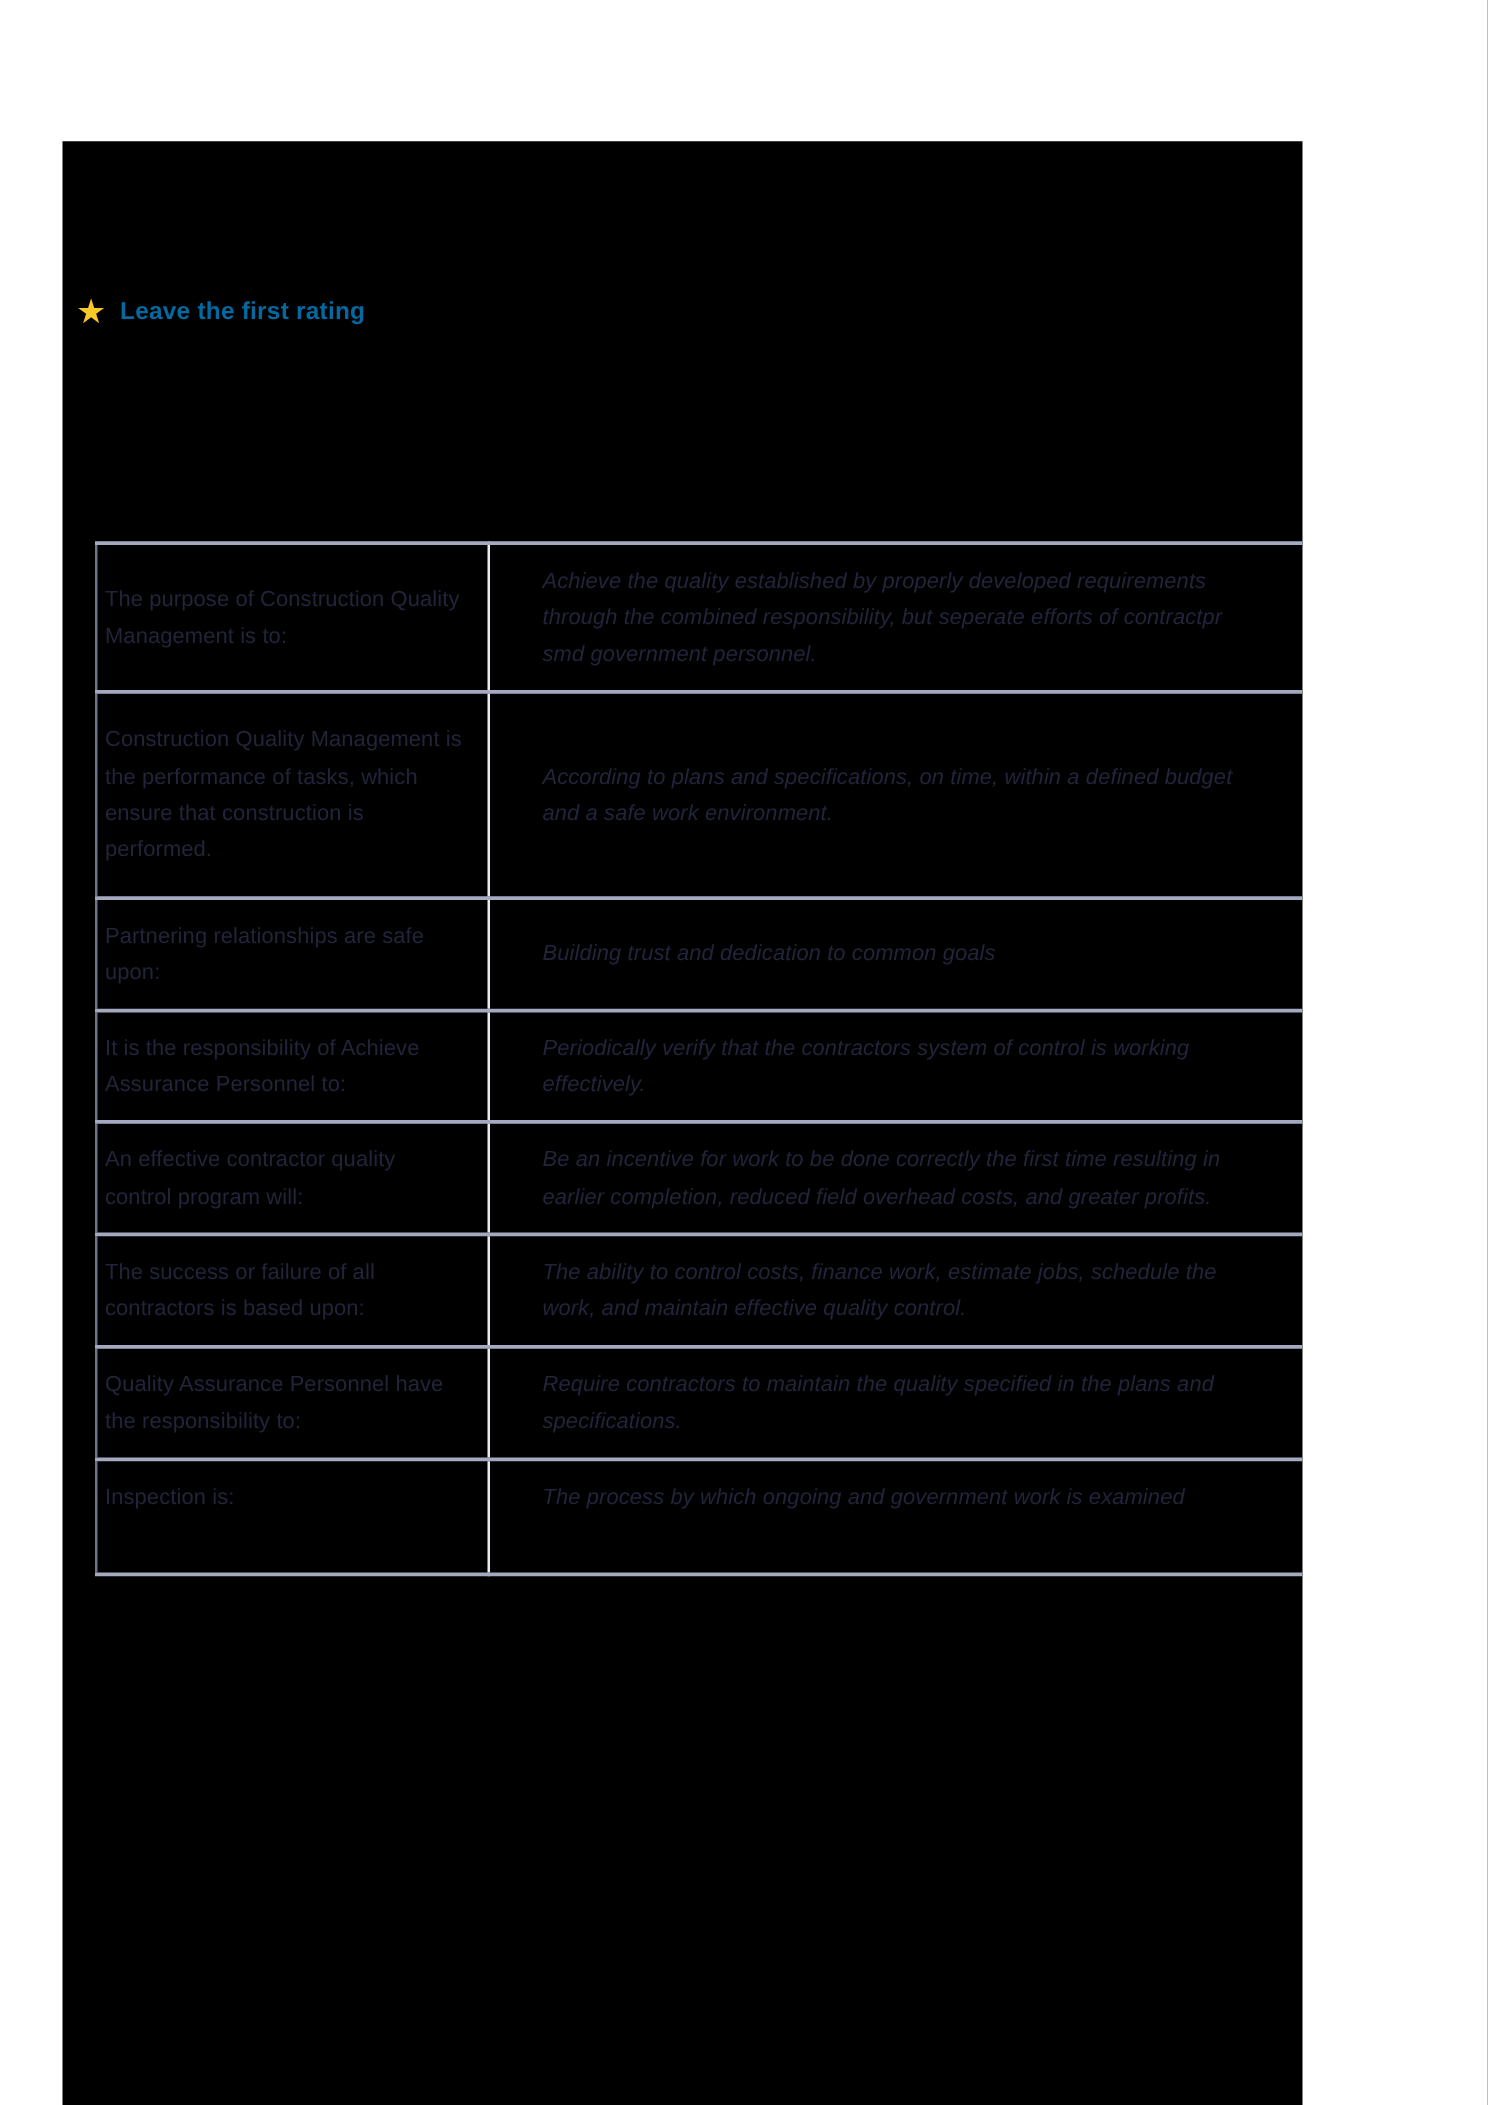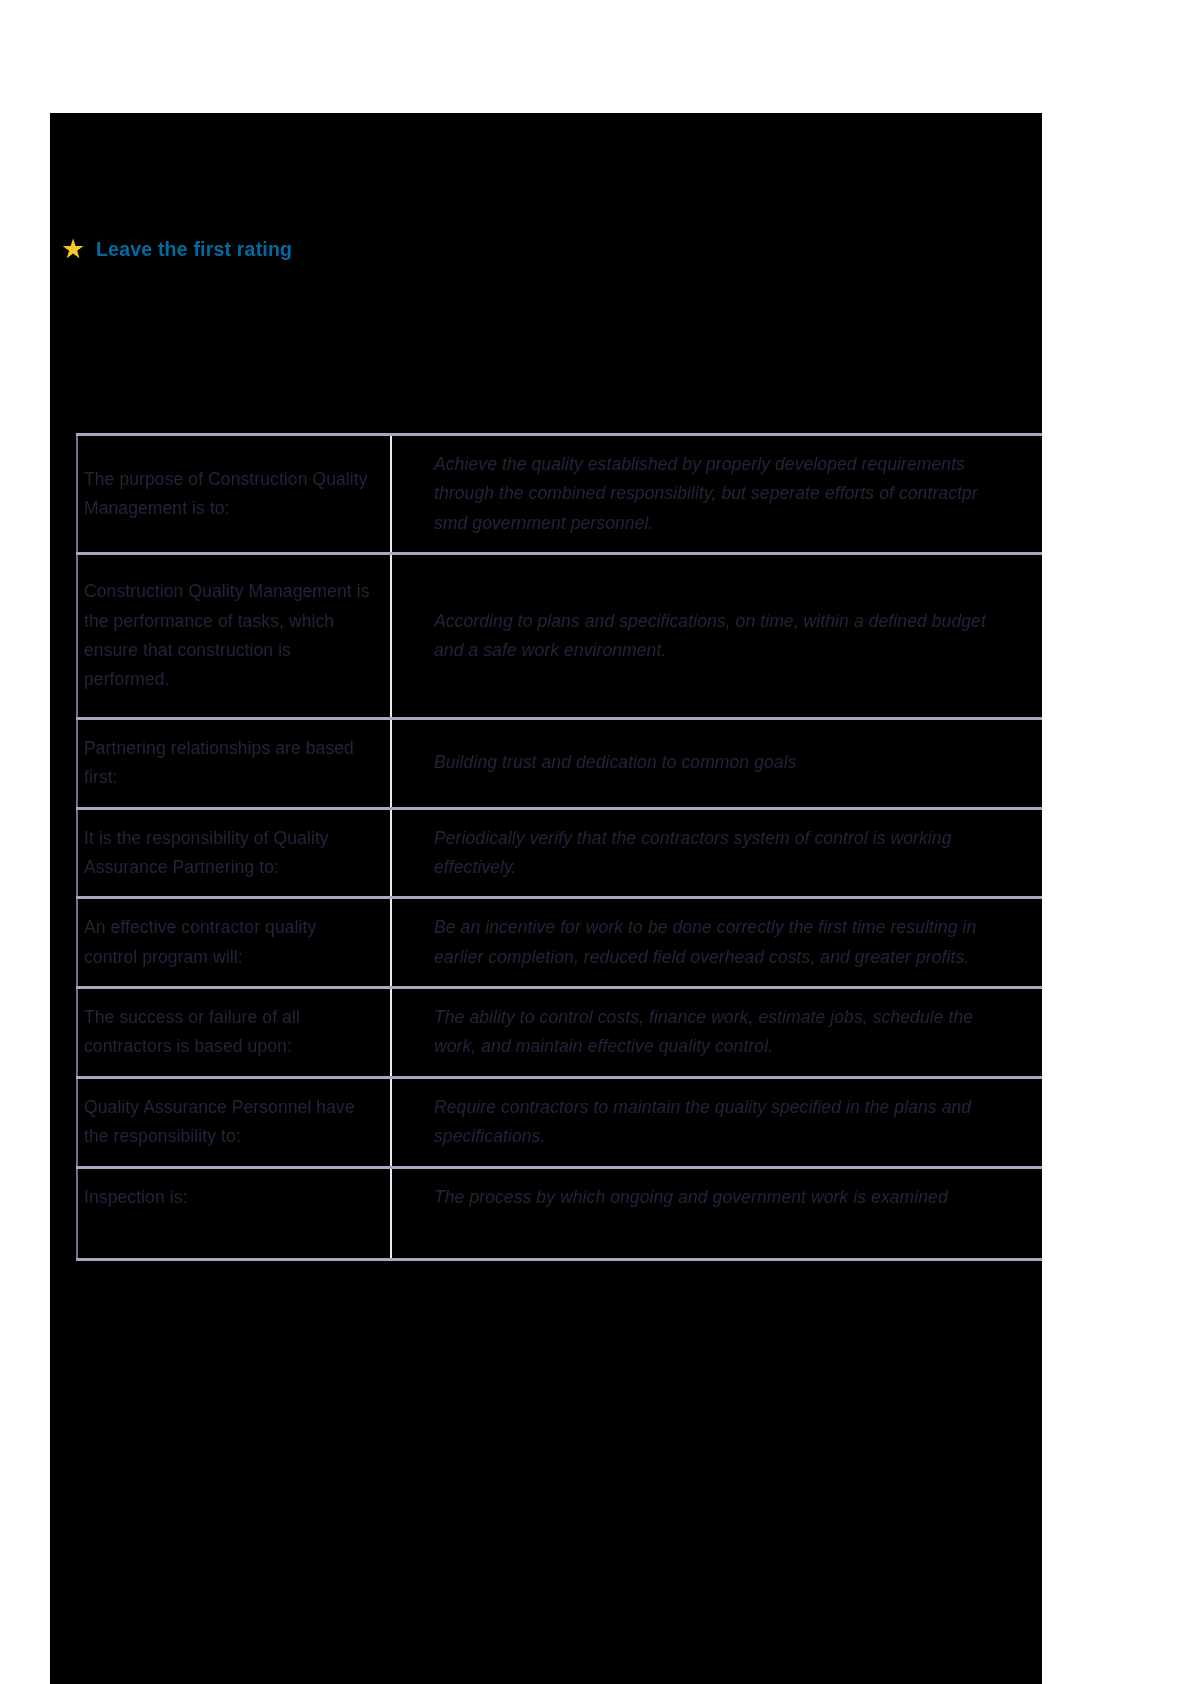--- a/index.html
+++ b/index.html
@@ -119,30 +119,30 @@
         <td class="term-cell">
           <span class="cell-text">Construction Quality Management is the performance of tasks, which ensure that construction is performed.</span>
         </td>
         <td class="def-cell">
           <span class="cell-text">According to plans and specifications, on time, within a defined budget and a safe work environment.</span>
         </td>
       </tr>
 
       <tr>
         <td class="term-cell">
-          <span class="cell-text">Partnering relationships are based first:</span>
+          <span class="cell-text">Partnering relationships are safe upon:</span>
         </td>
         <td class="def-cell">
           <span class="cell-text">Building trust and dedication to common goals</span>
         </td>
       </tr>
 
       <tr>
         <td class="term-cell">
-          <span class="cell-text">It is the responsibility of Quality Assurance Partnering to:</span>
+          <span class="cell-text">It is the responsibility of Achieve Assurance Personnel to:</span>
         </td>
         <td class="def-cell">
           <span class="cell-text">Periodically verify that the contractors system of control is working effectively.</span>
         </td>
       </tr>
 
       <tr>
         <td class="term-cell">
           <span class="cell-text">An effective contractor quality control program will:</span>
         </td>

